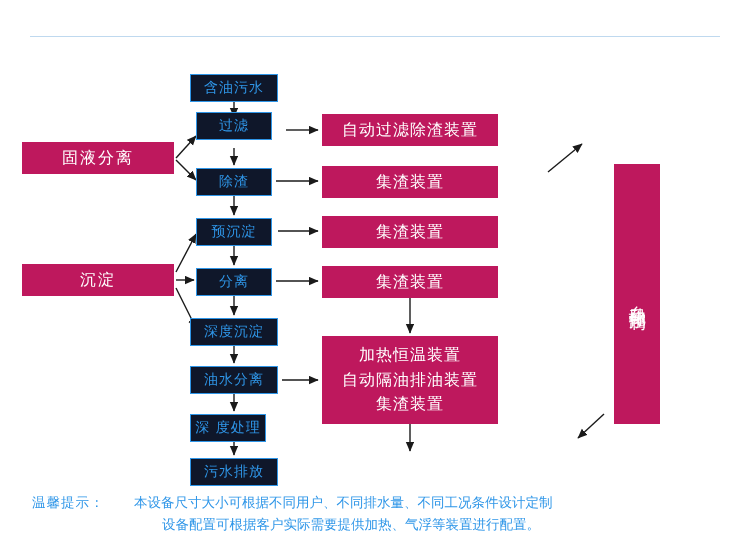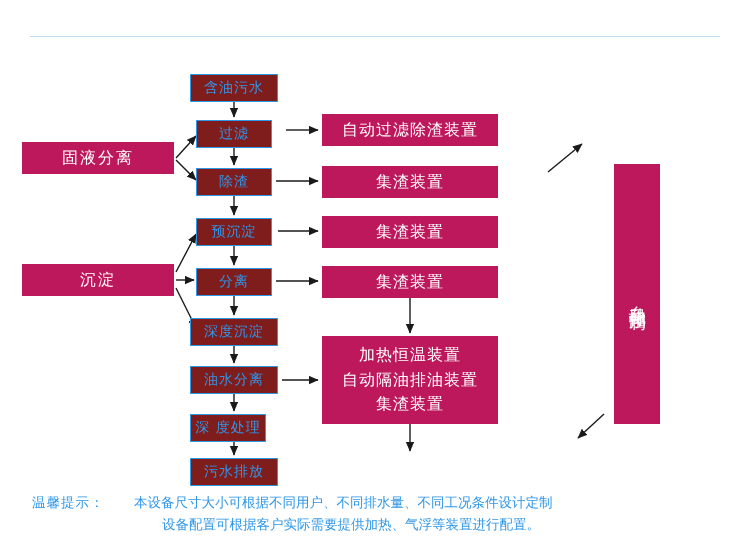--- a/index.html
+++ b/index.html
@@ -62,21 +62,21 @@
     box-sizing: border-box;
     display: flex;
     align-items: center;
     justify-content: center;
     text-align: center;
     line-height: 1.25;
   }
   
   .node.outline {
     border: 1px solid #2f96e8;
-    background: #7f1d1d;
+    background: #0f172a;
     color: #2f96e8;
     font-size: 14px;
     letter-spacing: 1px;
   }
   
   .node.solid {
     background: #be185d;
     color: #ffffff;
     font-size: 15px;
     letter-spacing: 1px;
@@ -203,21 +203,21 @@
 
       <line x1="548" y1="172" x2="582" y2="144"></line>
       <line x1="604" y1="414" x2="578" y2="438"></line>
     </g>
   </svg>
 
   <div class="node solid left-label" style="left:22px;  top:264px; width:152px; height:32px;">沉淀</div>
   <div class="node solid left-label" style="left:22px;  top:142px; width:152px; height:32px;">固液分离</div>
 
   <div class="node outline" style="left:190px; top:74px;  width:88px; height:28px;">含油污水</div>
-  <div class="node outline" style="left:196px; top:120px; width:76px; height:28px;">过滤</div>
+  <div class="node outline" style="left:196px; top:112px; width:76px; height:28px;">过滤</div>
   <div class="node outline" style="left:196px; top:168px; width:76px; height:28px;">除渣</div>
   <div class="node outline" style="left:196px; top:218px; width:76px; height:28px;">预沉淀</div>
   <div class="node outline" style="left:196px; top:268px; width:76px; height:28px;">分离</div>
   <div class="node outline" style="left:190px; top:318px; width:88px; height:28px;">深度沉淀</div>
   <div class="node outline" style="left:190px; top:366px; width:88px; height:28px;">油水分离</div>
   <div class="node outline" style="left:190px; top:414px; width:76px; height:28px;">深 度处理</div>
   <div class="node outline" style="left:190px; top:458px; width:88px; height:28px;">污水排放</div>
 
   <div class="node solid big" style="left:322px; top:114px; width:176px; height:32px;">自动过滤除渣装置</div>
   <div class="node solid big" style="left:322px; top:166px; width:176px; height:32px;">集渣装置</div>

